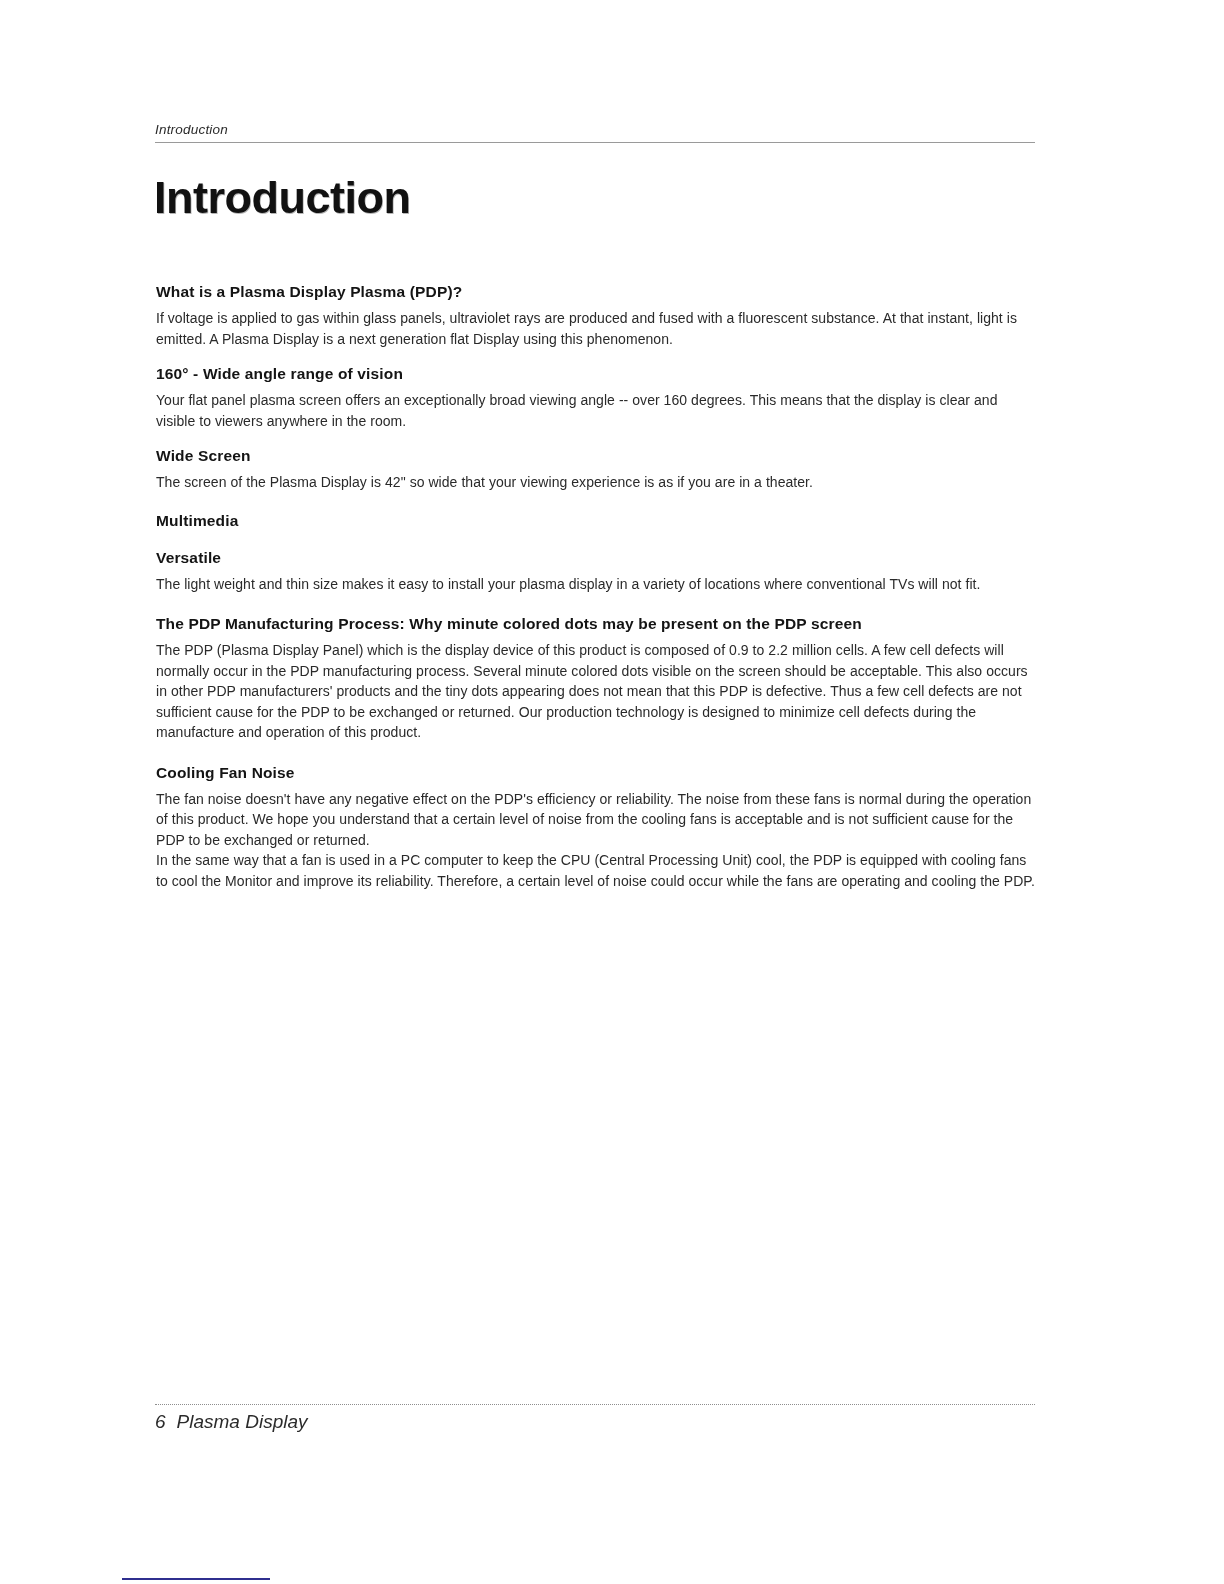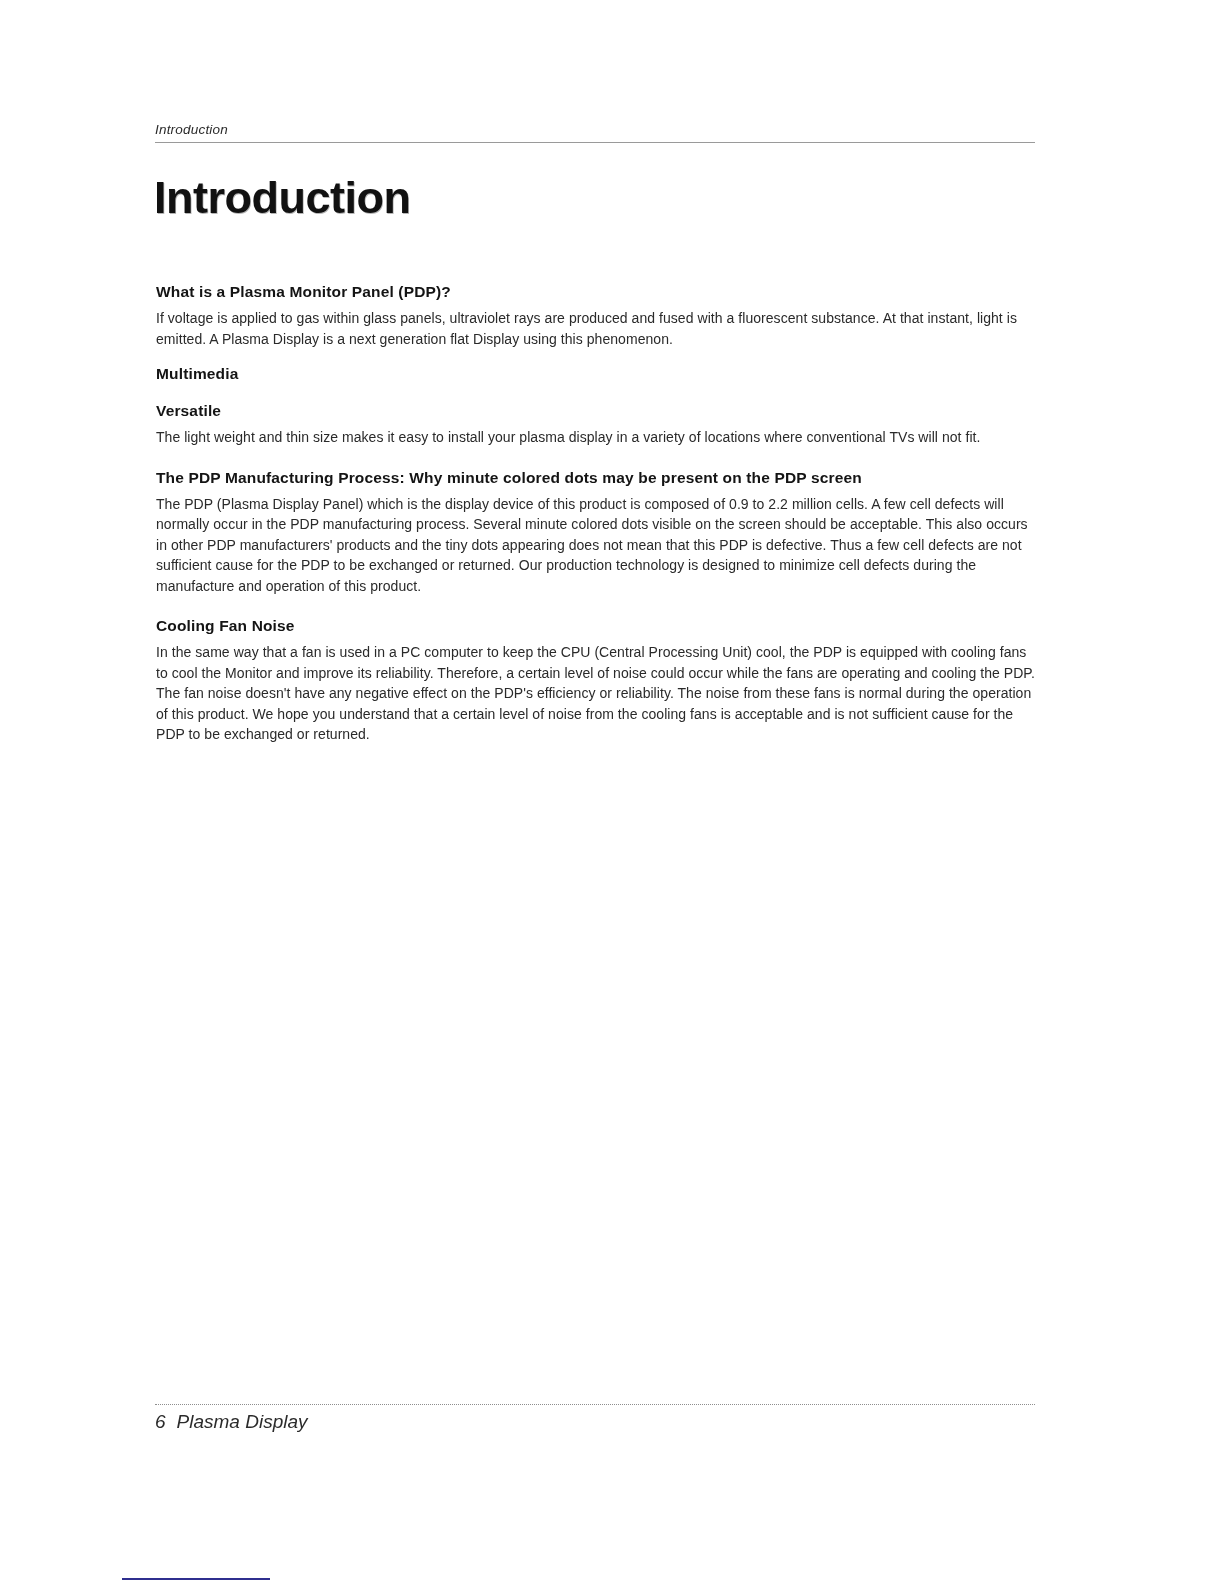--- a/index.html
+++ b/index.html
@@ -112,44 +112,52 @@
   <div class="header-zone">
     <div class="running-head">Introduction</div>
     <div class="header-rule"></div>
   </div>
 
   <div class="chapter-title">Introduction</div>
 
   <div class="content">
 
     <div class="section gap-sm">
-      <h2 class="sec-head">What is a Plasma Monitor Panel (PDP)?</h2>
+      <h2 class="sec-head">What is a Plasma Display Plasma (PDP)?</h2>
       <p class="sec-body">If voltage is applied to gas within glass panels, ultraviolet rays are produced and fused with a fluorescent substance. At that instant, light is emitted. A Plasma Display is a next generation flat Display using this phenomenon.</p>
     </div>
 
+    <div class="section gap-sm">
+      <h2 class="sec-head">160° - Wide angle range of vision</h2>
+      <p class="sec-body">Your flat panel plasma screen offers an exceptionally broad viewing angle -- over 160 degrees. This means that the display is clear and visible to viewers anywhere in the room.</p>
+    </div>
 
+    <div class="section gap-md">
+      <h2 class="sec-head">Wide Screen</h2>
+      <p class="sec-body">The screen of the Plasma Display is 42" so wide that your viewing experience is as if you are in a theater.</p>
+    </div>
 
     <div class="section gap-md">
       <h2 class="sec-head">Multimedia</h2>
     </div>
 
     <div class="section gap-lg">
       <h2 class="sec-head">Versatile</h2>
       <p class="sec-body">The light weight and thin size makes it easy to install your plasma display in a variety of locations where conventional TVs will not fit.</p>
     </div>
 
     <div class="section gap-lg">
       <h2 class="sec-head">The PDP Manufacturing Process: Why minute colored dots may be present on the PDP screen</h2>
       <p class="sec-body">The PDP (Plasma Display Panel) which is the display device of this product is composed of 0.9 to 2.2 million cells. A few cell defects will normally occur in the PDP manufacturing process. Several minute colored dots visible on the screen should be acceptable. This also occurs in other PDP manufacturers' products and the tiny dots appearing does not mean that this PDP is defective. Thus a few cell defects are not sufficient cause for the PDP to be exchanged or returned. Our production technology is designed to minimize cell defects during the manufacture and operation of this product.</p>
     </div>
 
     <div class="section">
       <h2 class="sec-head">Cooling Fan Noise</h2>
+      <p class="sec-body">The fan noise doesn't have any negative effect on the PDP's efficiency or reliability. The noise from these fans is normal during the operation of this product. We hope you understand that a certain level of noise from the cooling fans is acceptable and is not sufficient cause for the PDP to be exchanged or returned.</p>
       <p class="sec-body">In the same way that a fan is used in a PC computer to keep the CPU (Central Processing Unit) cool, the PDP is equipped with cooling fans to cool the Monitor and improve its reliability. Therefore, a certain level of noise could occur while the fans are operating and cooling the PDP.</p>
-      <p class="sec-body">The fan noise doesn't have any negative effect on the PDP's efficiency or reliability. The noise from these fans is normal during the operation of this product. We hope you understand that a certain level of noise from the cooling fans is acceptable and is not sufficient cause for the PDP to be exchanged or returned.</p>
     </div>
 
   </div>
 
   <div class="footer-zone">
     <div class="footer-rule"></div>
     <div class="footer-text">
       <span class="pageno">6</span><span>Plasma Display</span>
     </div>
   </div>

